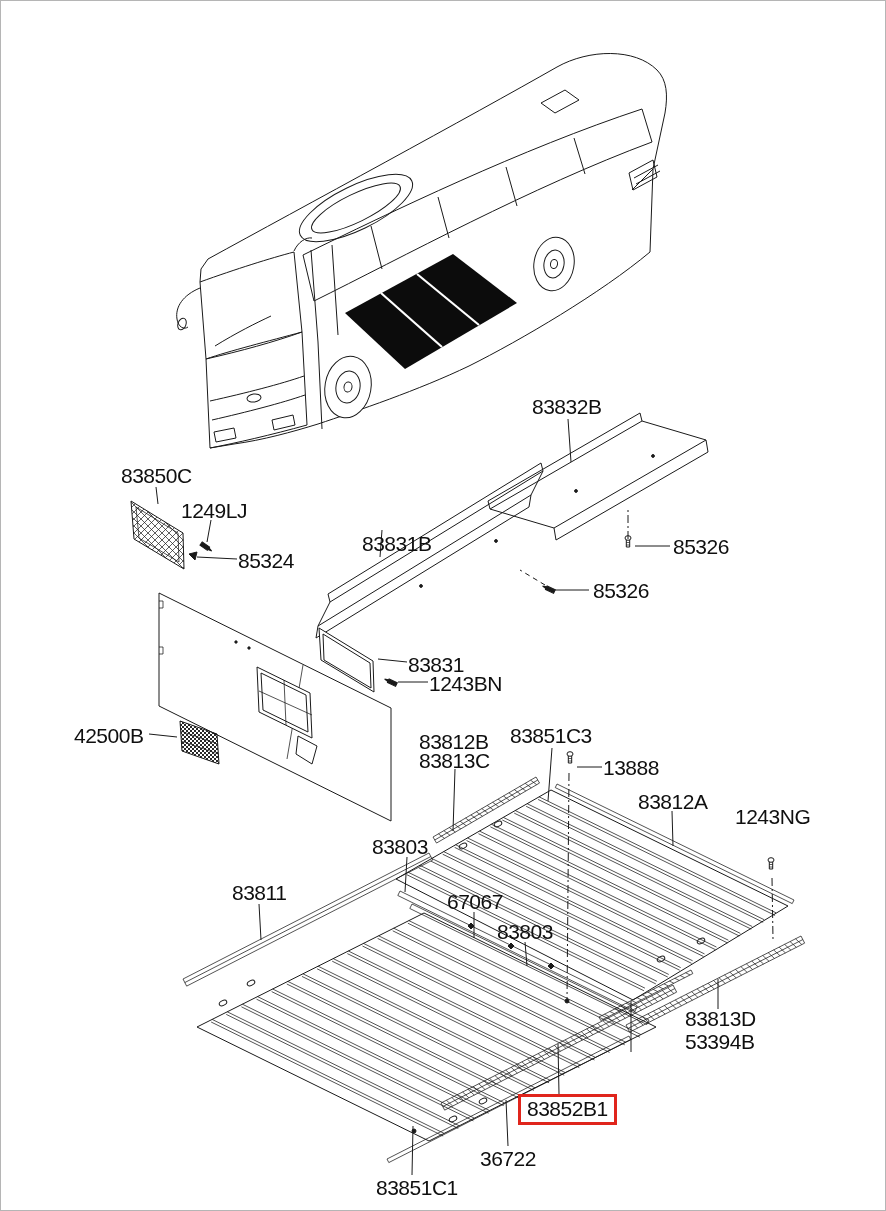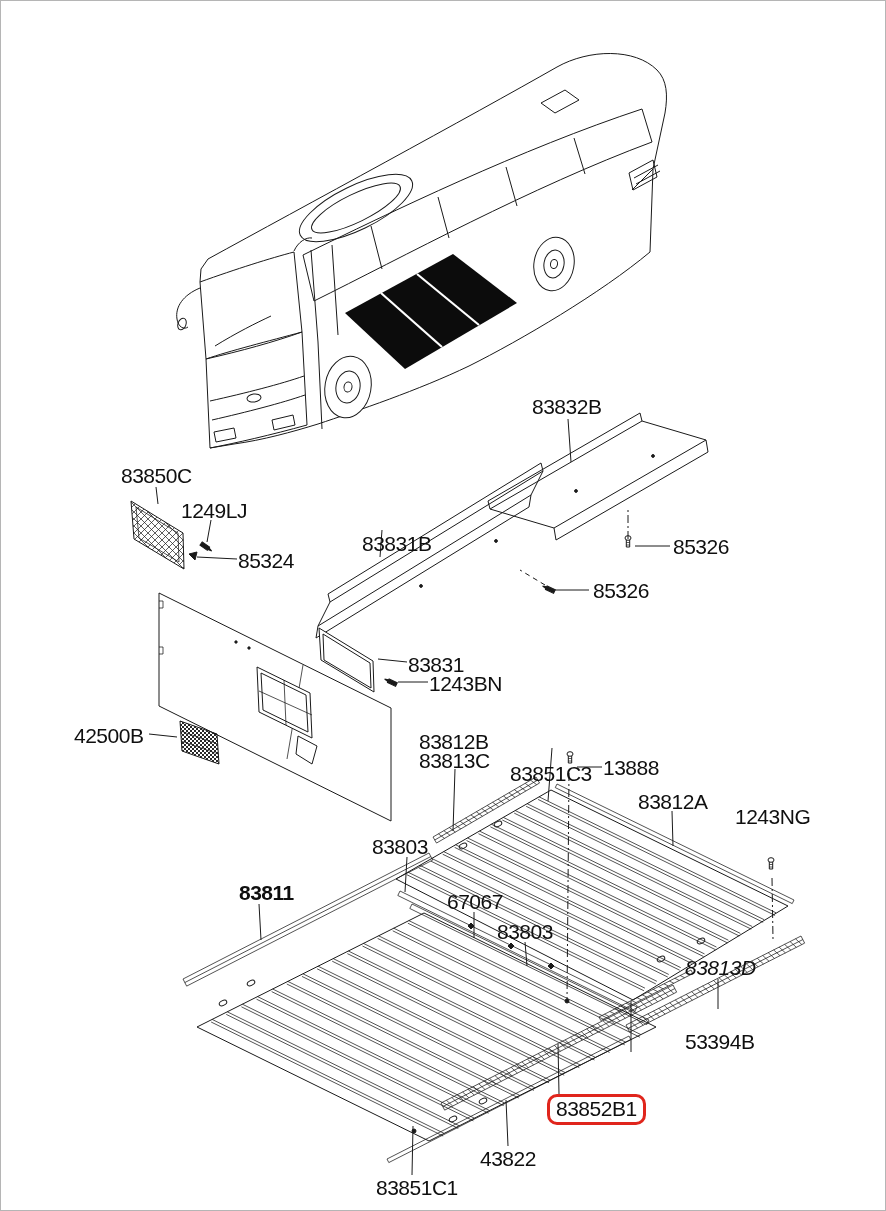--- a/index.html
+++ b/index.html
@@ -396,28 +396,28 @@
   <div class="part-label" style="left:180px;top:499px;">1249LJ</div>
   <div class="part-label" style="left:237px;top:549px;">85324</div>
   <div class="part-label" style="left:348px;top:532px;margin-left:13px;">83831B</div>
   <div class="part-label" style="left:672px;top:535px;">85326</div>
   <div class="part-label" style="left:592px;top:579px;">85326</div>
   <div class="part-label" style="left:407px;top:653px;">83831</div>
   <div class="part-label" style="left:428px;top:672px;">1243BN</div>
   <div class="part-label" style="left:73px;top:724px;">42500B</div>
   <div class="part-label" style="left:418px;top:730px;">83812B</div>
   <div class="part-label" style="left:418px;top:749px;">83813C</div>
-  <div class="part-label" style="left:509px;top:762px;text-align:center;">83851C3</div>
+  <div class="part-label" style="left:509px;top:724px;text-align:center;">83851C3</div>
   <div class="part-label" style="left:602px;top:756px;">13888</div>
   <div class="part-label" style="left:637px;top:790px;">83812A</div>
   <div class="part-label" style="left:734px;top:805px;">1243NG</div>
   <div class="part-label" style="left:371px;top:835px;">83803</div>
-  <div class="part-label" style="left:238px;top:881px;font-weight:bold;">83811</div>
+  <div class="part-label" style="left:231px;top:881px;">83811</div>
   <div class="part-label" style="left:446px;top:890px;">67067</div>
   <div class="part-label" style="left:496px;top:920px;">83803</div>
-  <div class="part-label" style="left:684px;top:956px;font-style:italic;">83813D</div>
+  <div class="part-label" style="left:684px;top:1007px;">83813D</div>
   <div class="part-label" style="left:684px;top:1030px;">53394B</div>
-  <div class="hl" style="left:546px;top:1093px;border-radius:10px;">
+  <div class="hl" style="left:517px;top:1093px;">
     <div class="part-label">83852B1</div>
   </div>
-  <div class="part-label" style="left:479px;top:1147px;">43822</div>
+  <div class="part-label" style="left:479px;top:1147px;">36722</div>
   <div class="part-label" style="left:375px;top:1176px;">83851C1</div>
 </div>
 
 </body></html>

